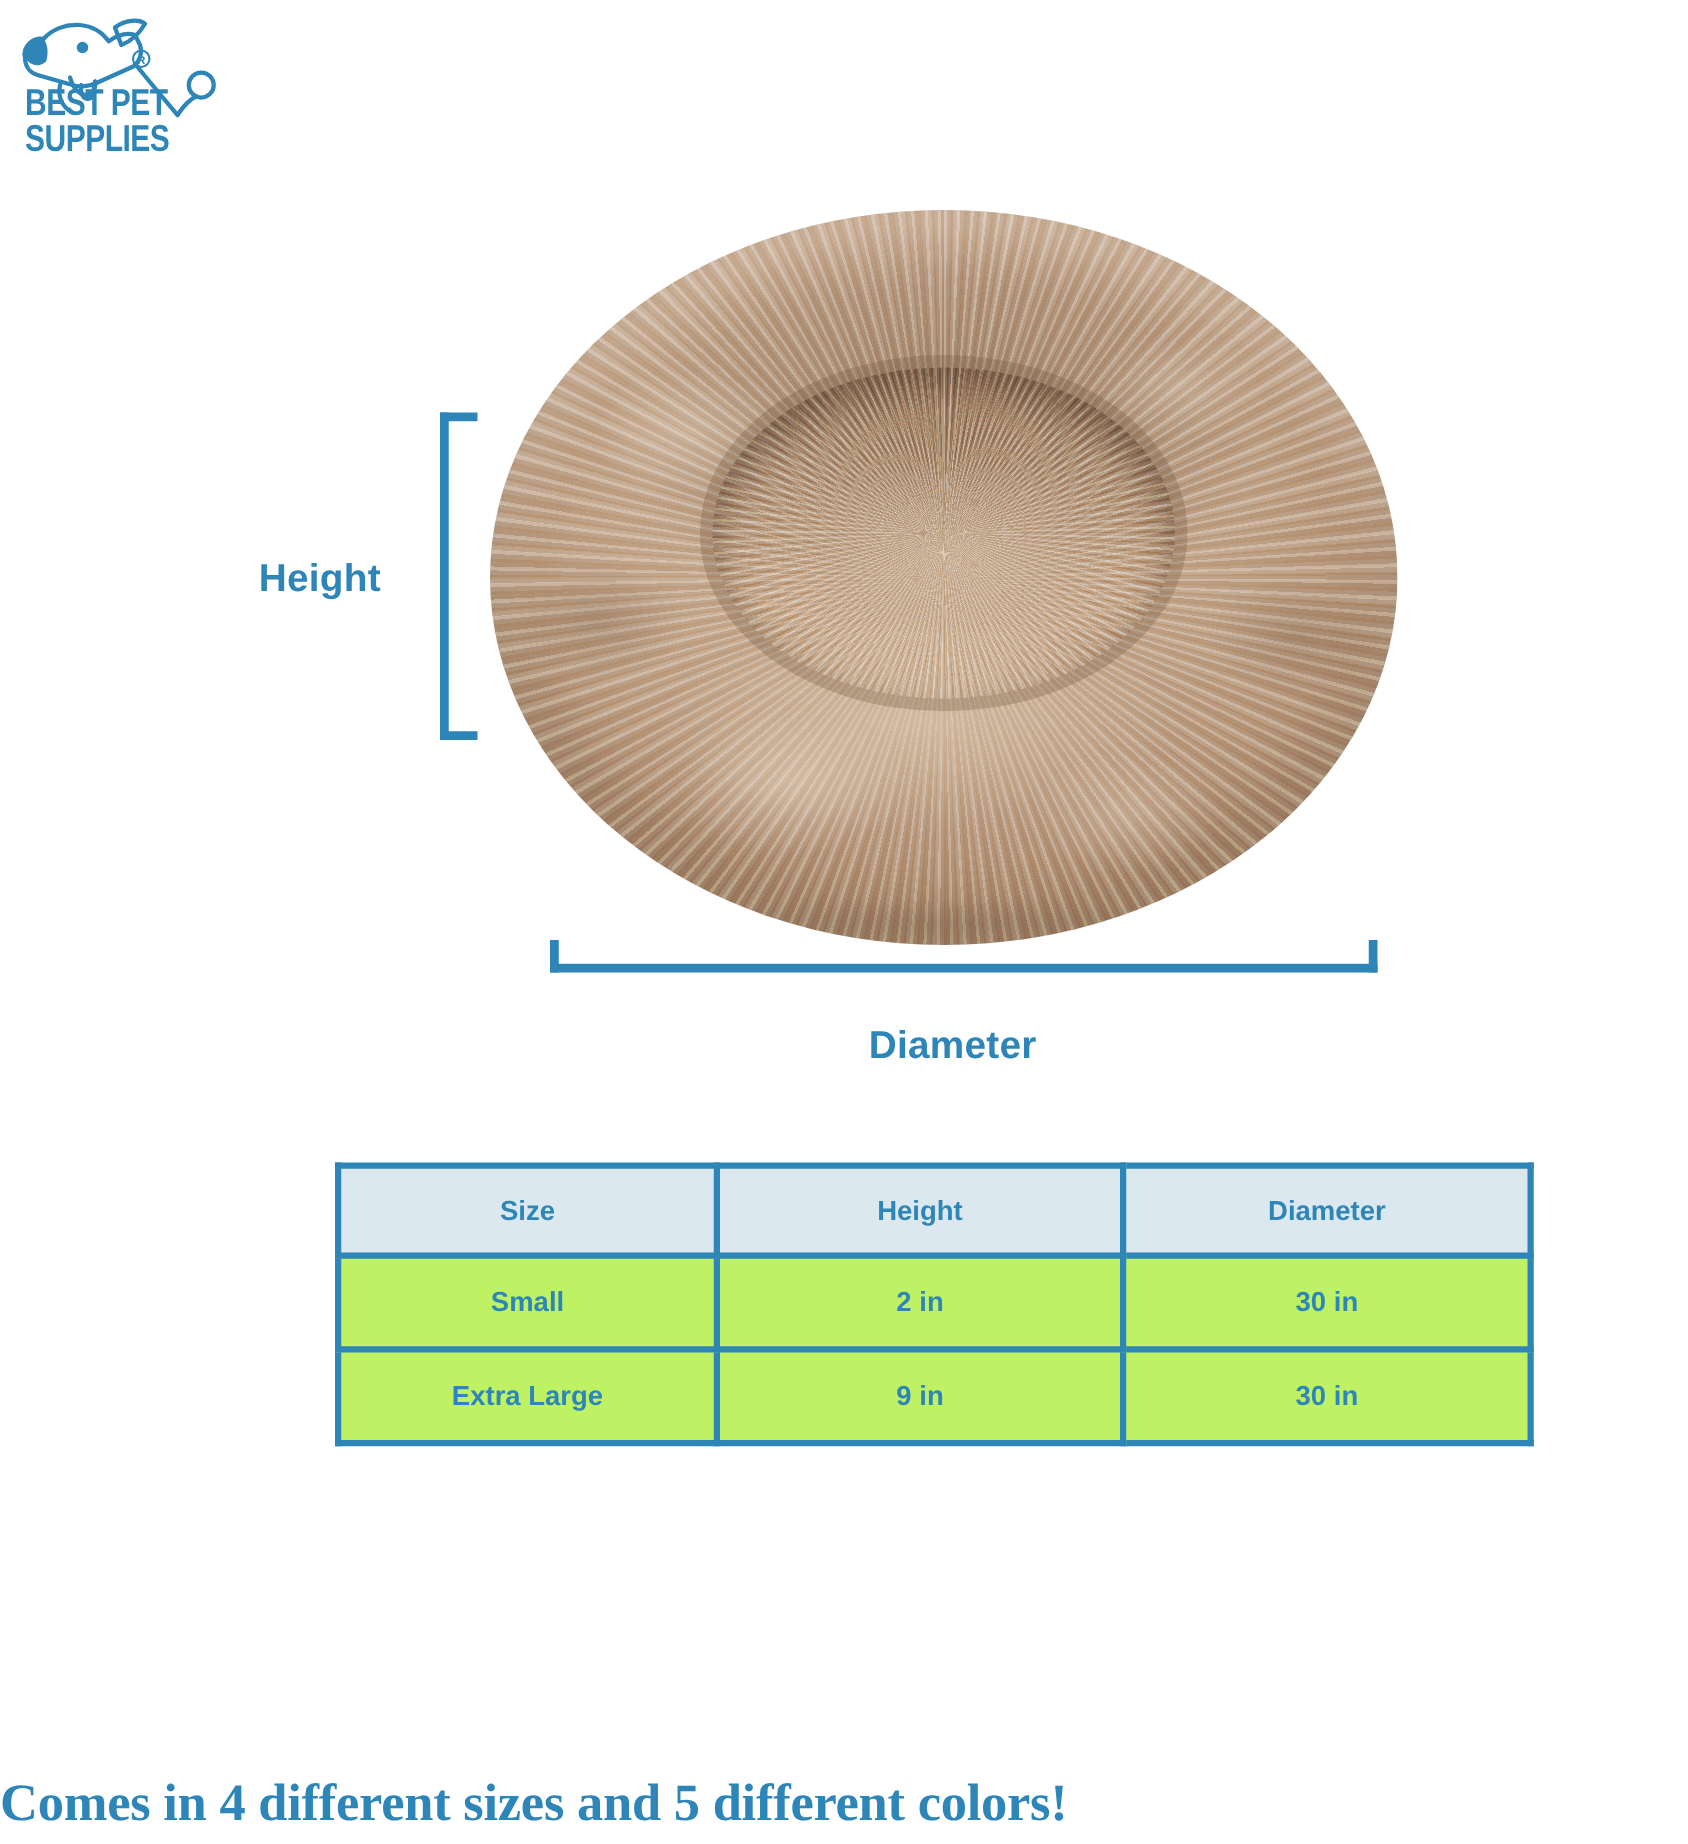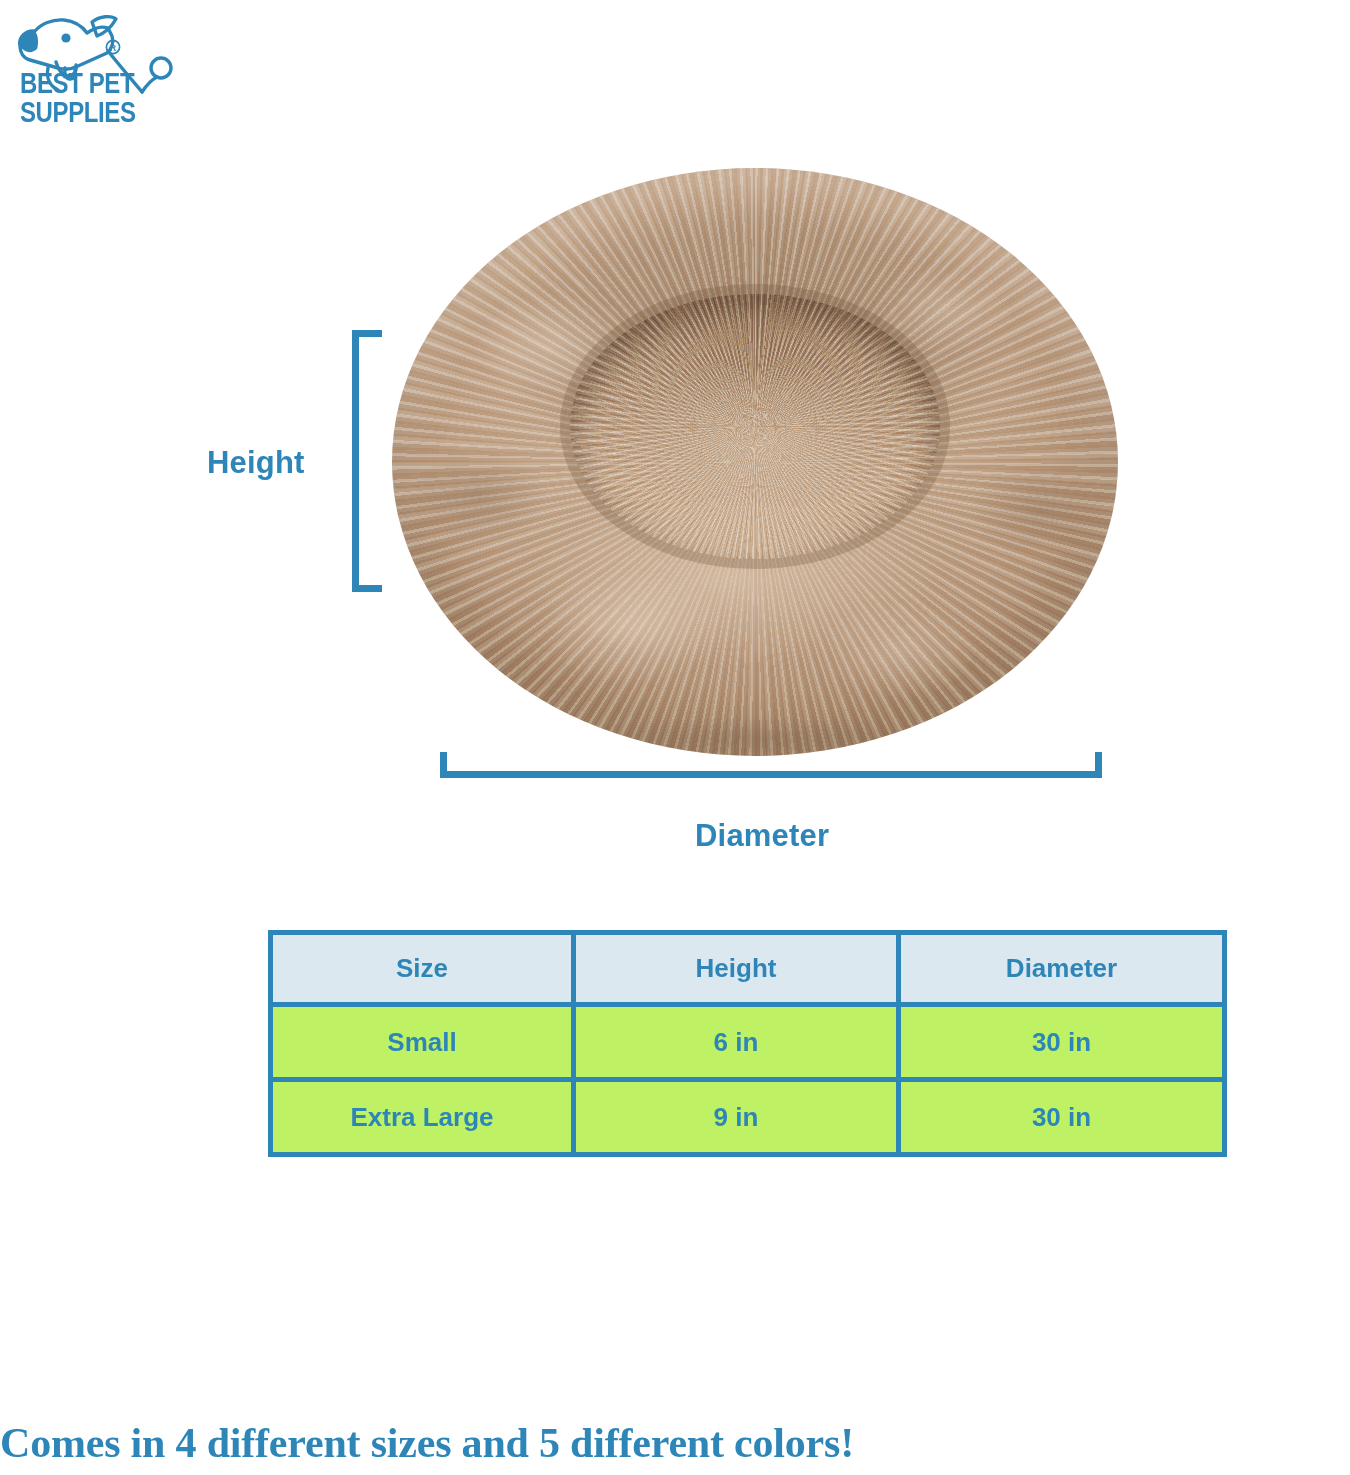--- a/index.html
+++ b/index.html
@@ -204,21 +204,21 @@
     border-collapse: collapse;
     table-layout: fixed;
   }
   #size-table th,
   #size-table td {
     border: 5px solid #2E86B8;
     text-align: center;
     color: #2E86B8;
     font-family: "Liberation Sans", sans-serif;
     font-weight: bold;
-    font-size: 26px;
+    font-size: 22px;
     height: 75px;
     padding: 0;
   }
   #size-table thead th {
     background: #DCE8EF;
     height: 72px;
   }
   #size-table tbody td { background: #bef264; }
   #size-table col.c1 { width: 303px; }
   #size-table col.c2 { width: 325px; }
@@ -306,21 +306,21 @@
     <thead>
       <tr>
         <th>Size</th>
         <th>Height</th>
         <th>Diameter</th>
       </tr>
     </thead>
     <tbody>
       <tr>
         <td>Small</td>
-        <td>6 in</td>
+        <td>2 in</td>
         <td>30 in</td>
       </tr>
       <tr>
         <td>Extra Large</td>
         <td>9 in</td>
         <td>30 in</td>
       </tr>
     </tbody>
   </table>
 

